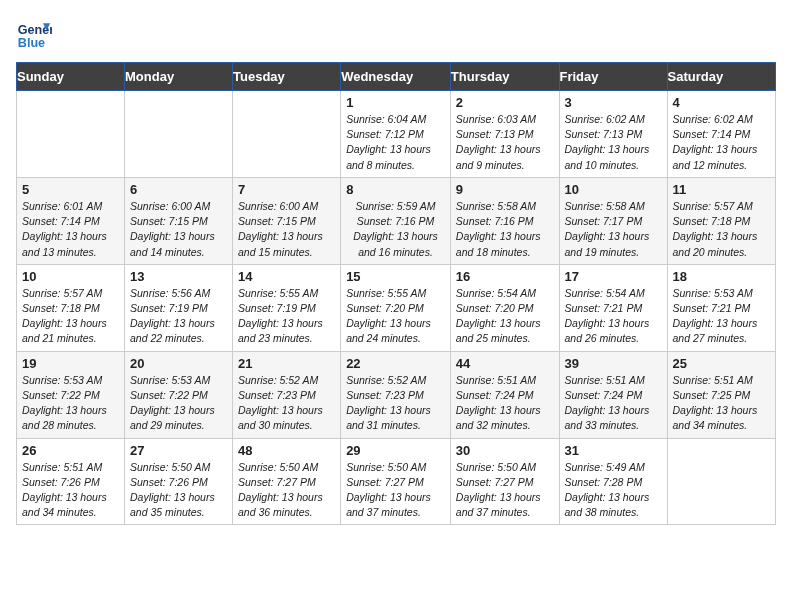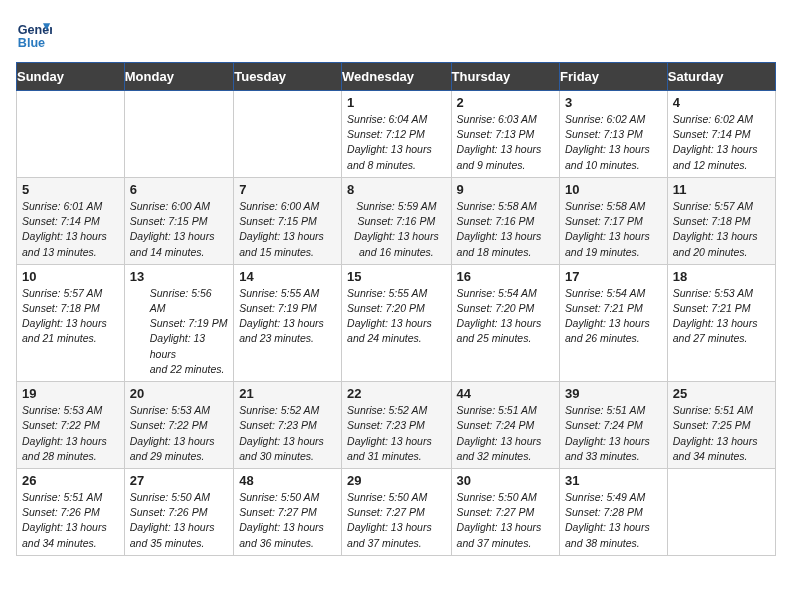--- a/index.html
+++ b/index.html
@@ -200,21 +200,21 @@
       <tr>
         <td>
           <span class="day-number">10</span>
           <div class="day-info" style="white-space: pre-line;">Sunrise: 5:57 AM
 Sunset: 7:18 PM
 Daylight: 13 hours
 and 21 minutes.</div>
         </td>
         <td>
           <span class="day-number">13</span>
-          <div class="day-info" style="white-space: pre-line; margin-left: 20px;">Sunrise: 5:56 AM
+          <div class="day-info" style="white-space: pre-line;">Sunrise: 5:56 AM
 Sunset: 7:19 PM
 Daylight: 13 hours
 and 22 minutes.</div>
         </td>
         <td>
           <span class="day-number">14</span>
           <div class="day-info" style="white-space: pre-line;">Sunrise: 5:55 AM
 Sunset: 7:19 PM
 Daylight: 13 hours
 and 23 minutes.</div>

